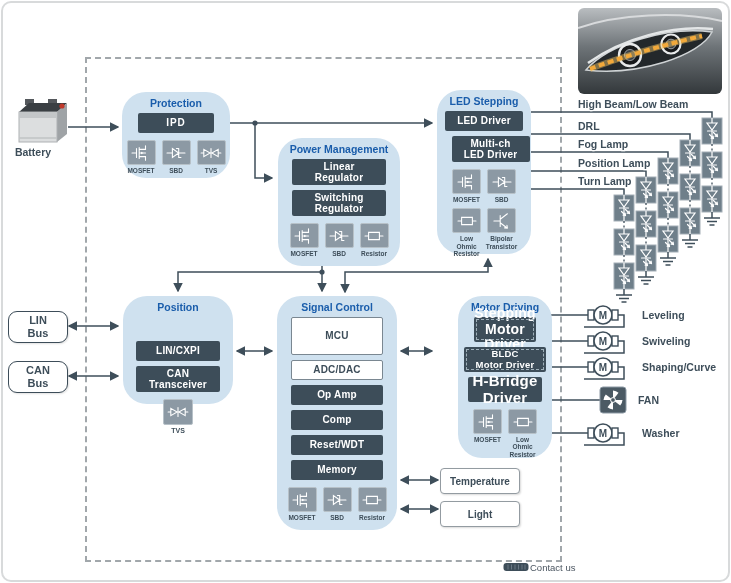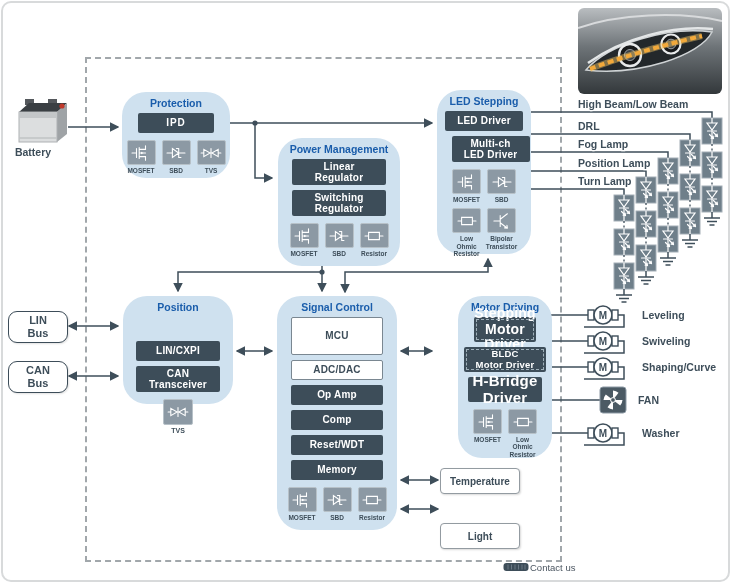--- a/index.html
+++ b/index.html
@@ -465,21 +465,21 @@
       </div>
     </div>
   </div>
 
   <div class="bus-box" style="left:8px;top:311px;">LIN
 Bus</div>
   <div class="bus-box" style="left:8px;top:361px;">CAN
 Bus</div>
 
   <div class="sensor-box" style="left:440px;top:468px;">Temperature</div>
-  <div class="sensor-box" style="left:440px;top:523px;">Light</div>
+  <div class="sensor-box" style="left:440px;top:501px;">Light</div>
 
   <div id="contact">
     <svg width="28" height="12" viewBox="0 0 28 12">
       <rect x="1.5" y="2" width="25" height="8" rx="3" fill="#3d4d59"></rect>
       <g stroke="#6a7884" stroke-width="1">
         <path d="M6,3.5 V8.5 M9.5,3.5 V8.5 M13,3.5 V8.5 M16.5,3.5 V8.5 M20,3.5 V8.5 M23,3.5 V8.5"></path>
       </g>
     </svg>
     <span id="contact-label">Contact us</span>
   </div>

